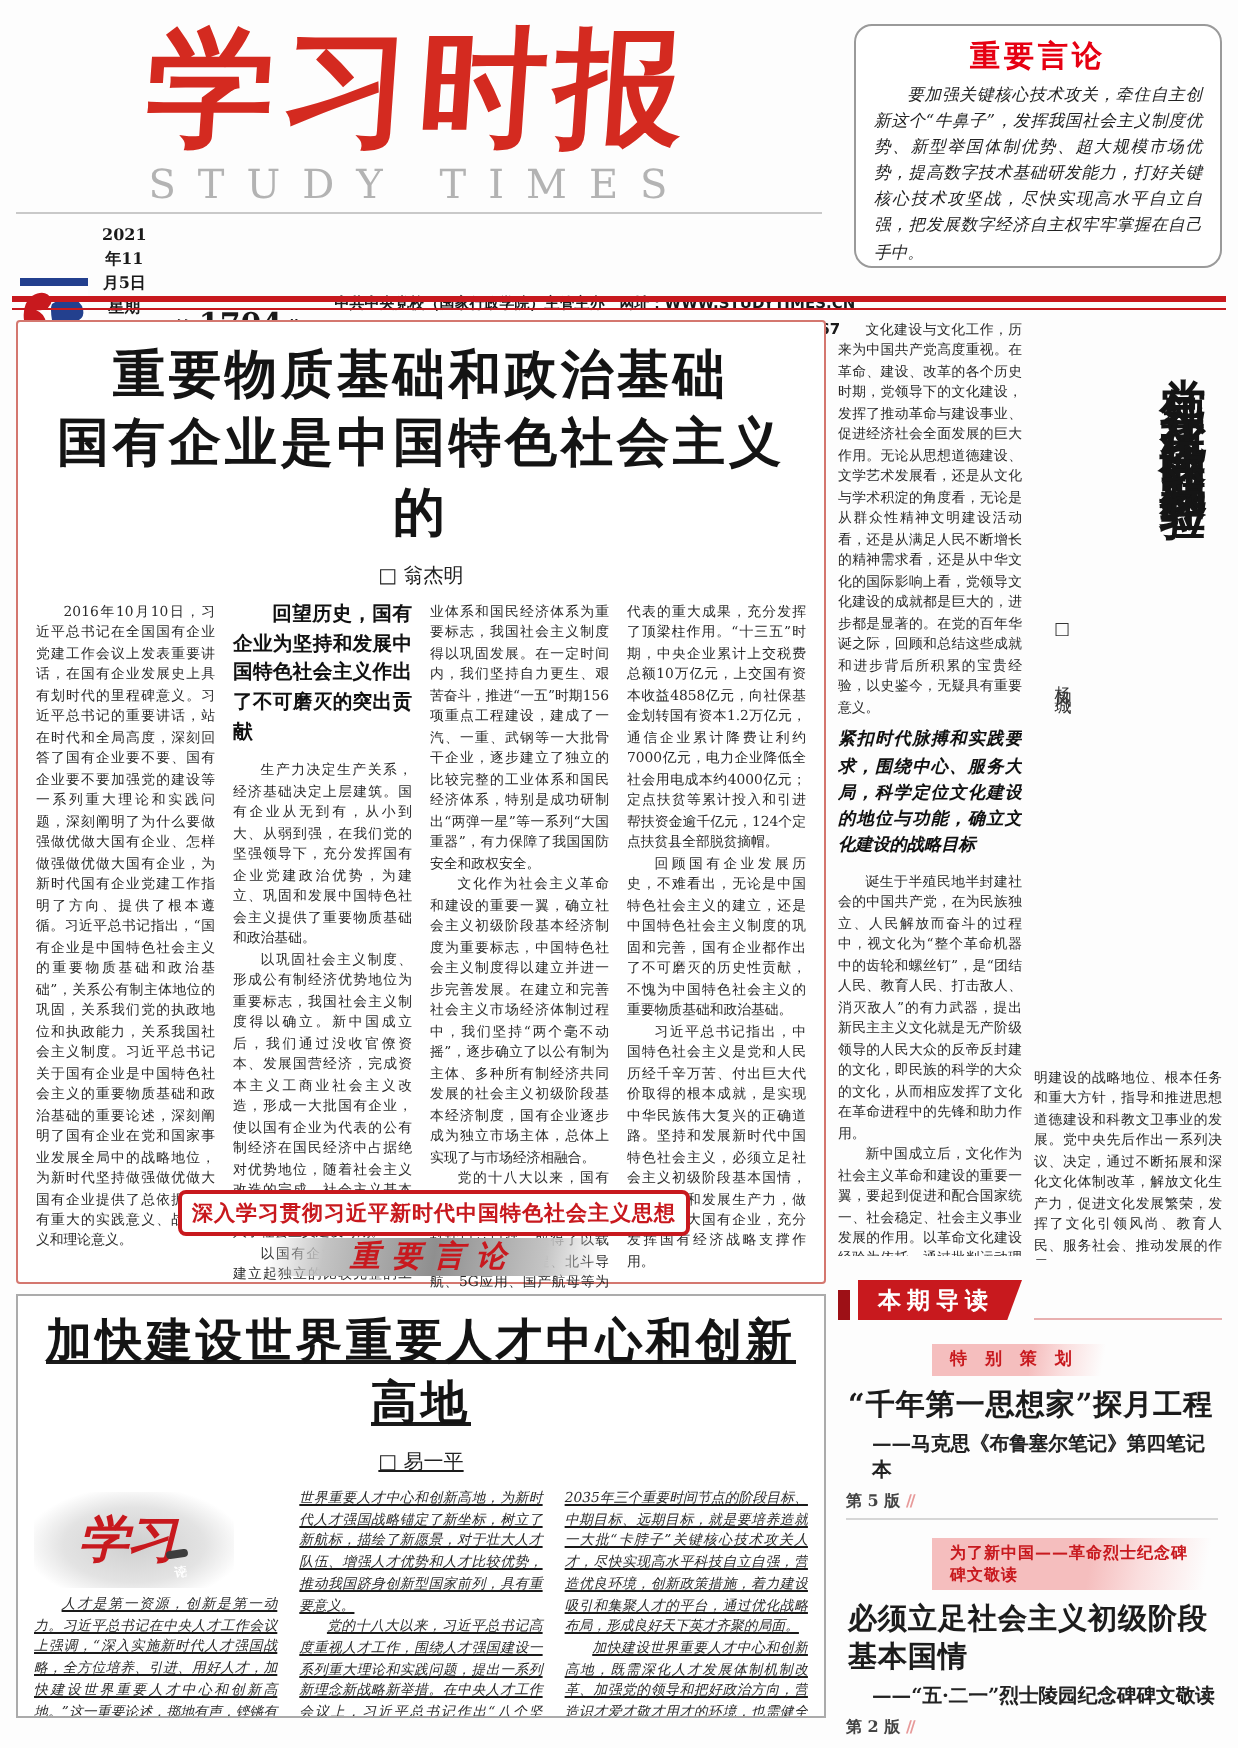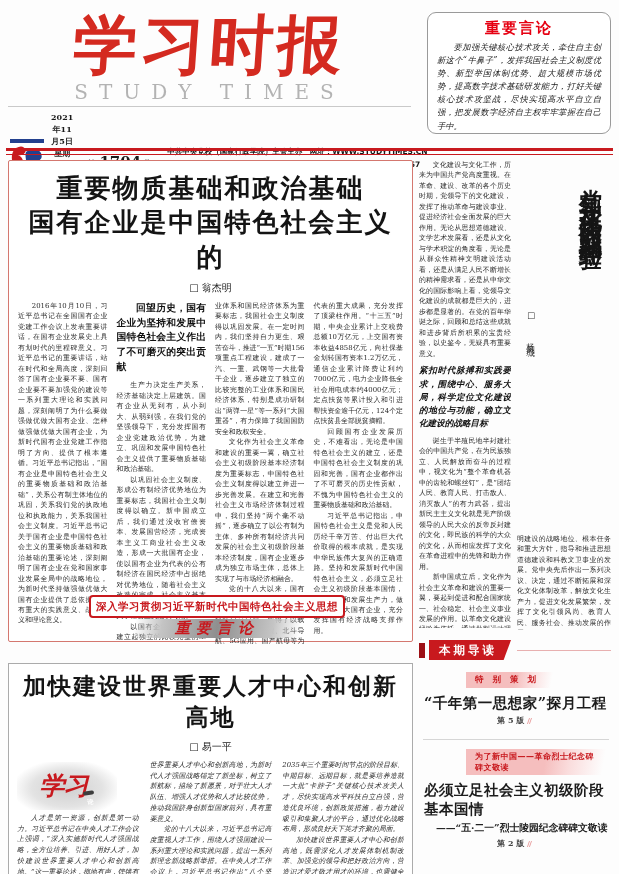--- a/index.html
+++ b/index.html
@@ -67,41 +67,41 @@
   .v-title { position:absolute; top:10px; right:4px; writing-mode:vertical-rl;
     text-orientation:upright; font-size:23px; font-weight:bold; letter-spacing:5px;
     color:#151515; height:360px; }
   .v-author { position:absolute; top:150px; left:8px; writing-mode:vertical-rl;
     text-orientation:upright; font-size:8.5px; letter-spacing:3px; color:#333; }
   .ra-bottom { position:absolute; left:0; right:0; bottom:6px; height:96px; overflow:hidden;
     font-size:6.9px; line-height:1.52; text-align:justify; color:#2a2a2a; }
 
   
   .digest { margin-top:4px; }
-  .digest-header { display:flex; align-items:center; gap:4px; }
+  .digest-header { display:flex; align-items:flex-end; gap:4px; }
   .dh-bar { width:6px; height:15px; background:#9d1016; }
   .dh-badge { background:#c8191e; color:#fff; font-weight:bold; font-size:11.5px;
     letter-spacing:3px; padding:2.5px 14px 2.5px 10px; font-family:"DejaVu Sans",sans-serif;
     clip-path:polygon(0 0,100% 0,91% 100%,0 100%); }
   .dh-rule { flex:1; border-top:1px solid #e8b0b0; margin-left:2px; }
   .digest-items { padding:7px 2px 0 4px; }
   .dg-tag { display:inline-block; color:#c8191e; font-weight:bold; font-size:8.5px;
     letter-spacing:3px; padding:2px 16px 2px 9px; font-family:"DejaVu Sans",sans-serif;
     background:linear-gradient(100deg,#f5bebe 55%,#fadddd 72%,rgba(250,221,221,0) 95%);margin-left:43px; }
   .dg-tag.long { letter-spacing:0.5px; font-size:8px; padding-right:10px; }
   .dg-title { font-weight:bold; font-size:14.5px; letter-spacing:0.5px; line-height:1.3;
     margin:6px 1px 2px; color:#1c1c1c; }
   .dg-sub { font-weight:bold; font-size:9.8px; margin:3px 0 3px 13px; color:#222; }
-  .dg-page { text-align:center; margin:1px 4px 13px 0; font-size:8px; font-weight:bold; color:#444; }
+  .dg-page { text-align:left; margin:1px 4px 3px 0; font-size:8px; font-weight:bold; color:#444; }
   .dg-page .slash { color:#e79a9a; font-weight:bold; letter-spacing:-1px; }
   .dg-div { border-bottom:1px solid #d6d6d6; margin:3px 0 9px; }
 
   
-  .bottom-box { margin-top:21px; border:1px solid #ababab; height:212px; padding:7px 8px 4px;
-    overflow:hidden; background:#fff; }
+  .bottom-box { margin-top:5px; border:1px solid #ababab; height:212px; padding:7px 8px 4px;
+    overflow:hidden; background:#fff;text-decoration:underline; }
   .bottom-h2 { text-align:center; font-size:23px; font-weight:bold; letter-spacing:2px; color:#141414; }
   .cols3 { column-count:3; column-gap:11px; height:148px; overflow:hidden; font-size:6.9px;
     line-height:1.55; text-align:justify; font-style:italic; color:#2a2a2a; }
   .cols3 p { text-indent:2em; }
   .stamp { float:left; width:100px; height:48px; margin:2px 4px 3px 0;
     background:radial-gradient(ellipse at 50% 55%, #cfcfcf 0%, #e3e3e3 50%, rgba(230,230,230,0) 78%);
     display:flex; align-items:center; justify-content:center; }
   .stamp-xi { color:#c8191e; font-weight:bold; font-style:italic; font-size:25px; letter-spacing:-1px; }
   .stamp-seal { background:#3d3d3d; color:#fff; font-size:6.5px; line-height:1.1; padding:2px 2px;
     border-radius:2px; writing-mode:vertical-rl; text-orientation:upright;
@@ -218,20 +218,21 @@
         <div class="digest-header">
           <div class="dh-bar"></div>
           <div class="dh-badge">本期导读</div>
           <div class="dh-rule"></div>
         </div>
         <div class="digest-items">
 
           <div>
             <span class="dg-tag">特 别 策 划</span>
             <div class="dg-title">“千年第一思想家”探月工程</div>
+            <div class="dg-sub">——马克思《布鲁塞尔笔记》第四笔记本</div>
             <div class="dg-page"><span>第 5 版</span> <span class="slash">//</span></div>
             <div class="dg-div"></div>
           </div>
 
           <div>
             <span class="dg-tag long">为了新中国——革命烈士纪念碑碑文敬读</span>
             <div class="dg-title">必须立足社会主义初级阶段基本国情</div>
             <div class="dg-sub">——“五·二一”烈士陵园纪念碑碑文敬读</div>
             <div class="dg-page"><span>第 2 版</span> <span class="slash">//</span></div>
             

